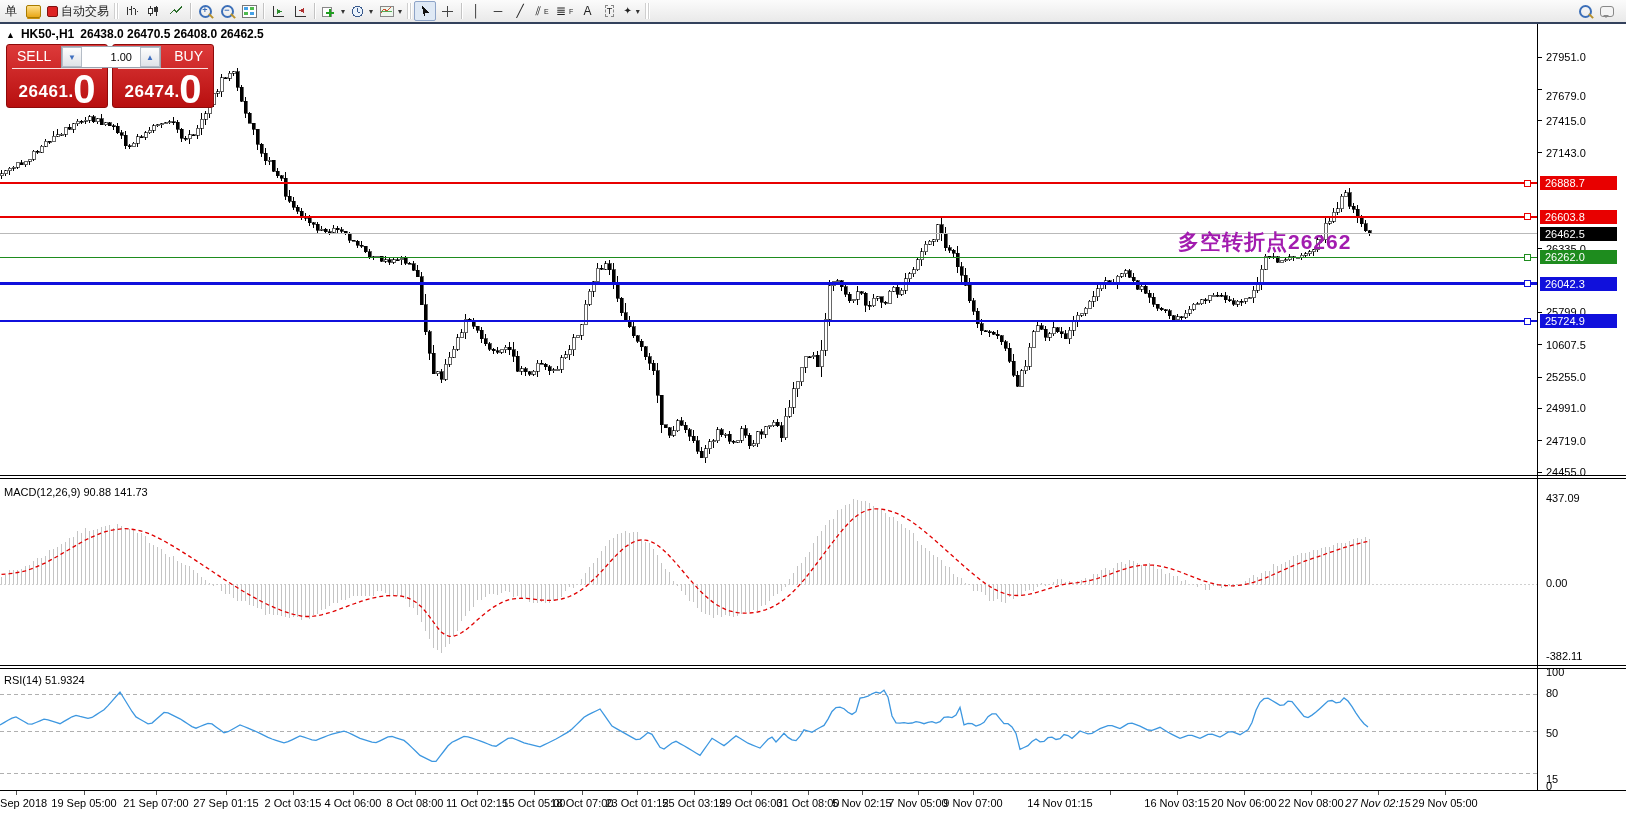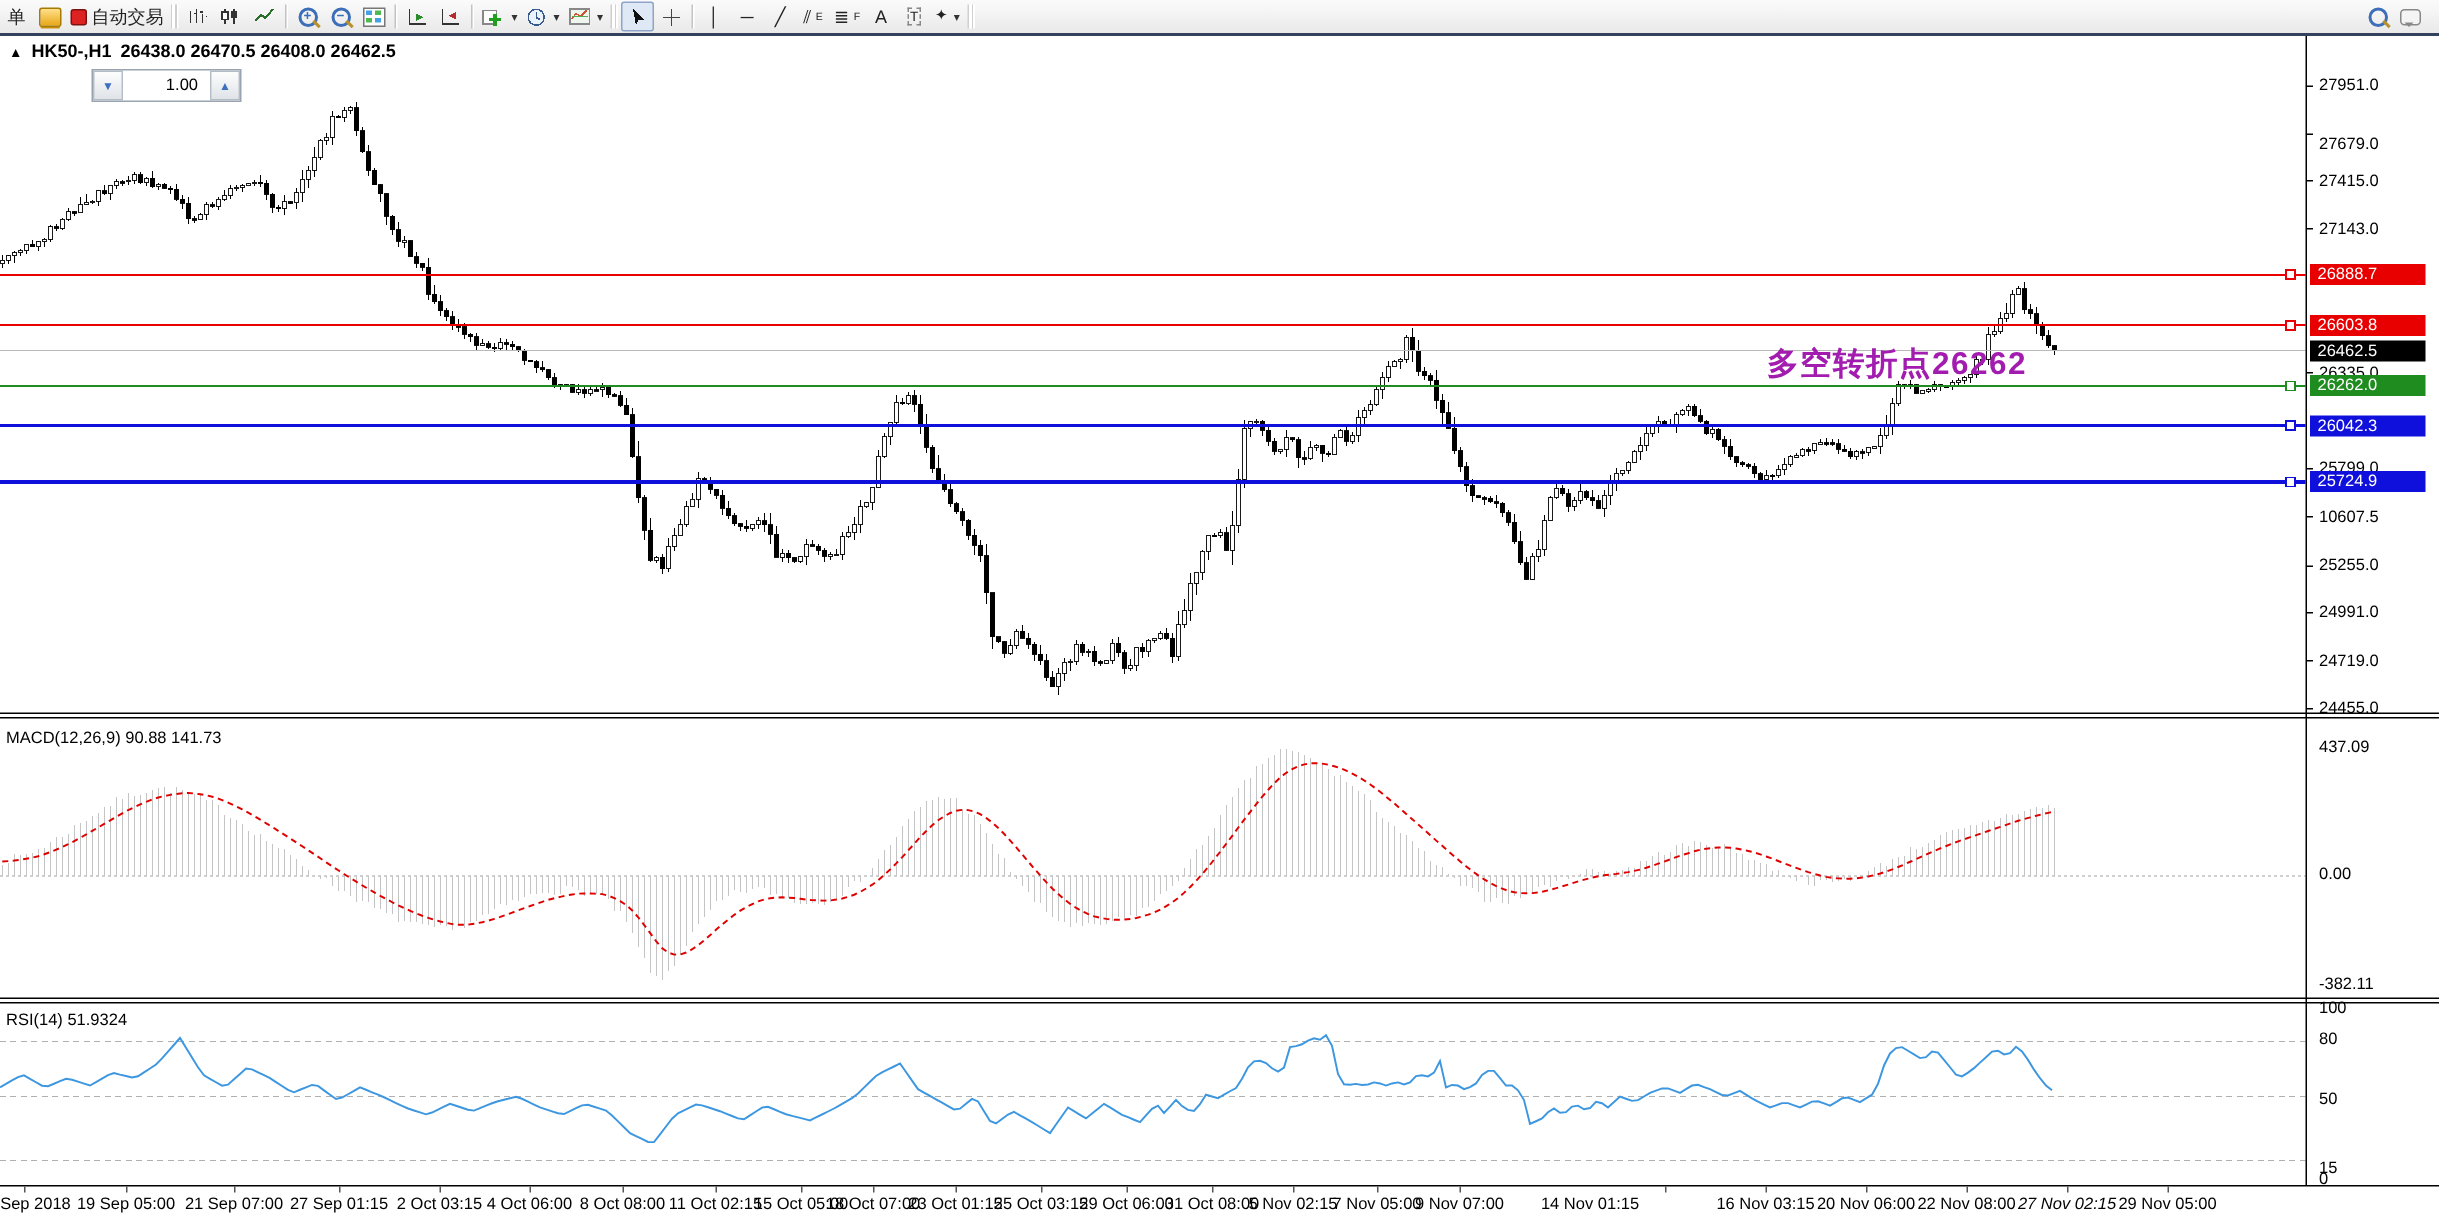--- a/index.html
+++ b/index.html
@@ -906,20 +906,34 @@
         <line x1="0" y1="259.5762299771168" x2="1537" y2="259.5762299771168" stroke="#1010dc" stroke-width="2.2"></line>
         <rect x="1524" y="256.5762299771168" width="6" height="6" fill="#fff" stroke="#1010dc"></rect>
         <line x1="0" y1="297.2538615560639" x2="1537" y2="297.2538615560639" stroke="#1010dc" stroke-width="2.2"></line>
         <rect x="1524" y="294.2538615560639" width="6" height="6" fill="#fff" stroke="#1010dc"></rect>
       </g>
     </svg>
 
   <div id="annotation" style="left: 1178px; top: 228px; color: #a21caf;">多空转折点26262</div>
 
   <div id="trade-panel">
+    <div id="sell-btn" class="trade-btn">
+      <span class="trade-cap">SELL</span>
+      <span class="cap-line"></span>
+      <div class="trade-price">
+        <span class="tp-int">26461</span><span class="tp-dot">.</span><span class="tp-big">0</span>
+      </div>
+    </div>
+    <div id="buy-btn" class="trade-btn">
+      <span class="trade-cap">BUY</span>
+      <span class="cap-line"></span>
+      <div class="trade-price">
+        <span class="tp-int">26474</span><span class="tp-dot">.</span><span class="tp-big">0</span>
+      </div>
+    </div>
     <div id="vol-box">
       <span class="spin">▼</span>
       <span id="vol-value">1.00</span>
       <span class="spin">▲</span>
     </div>
   </div>
 
   <div class="splitter" style="top:475px"></div>
   <div id="ind-macd-label" style="top:486px">MACD(12,26,9) 90.88 141.73</div>
   <svg id="svg-macd" width="1537" height="186" style="top:479px">

